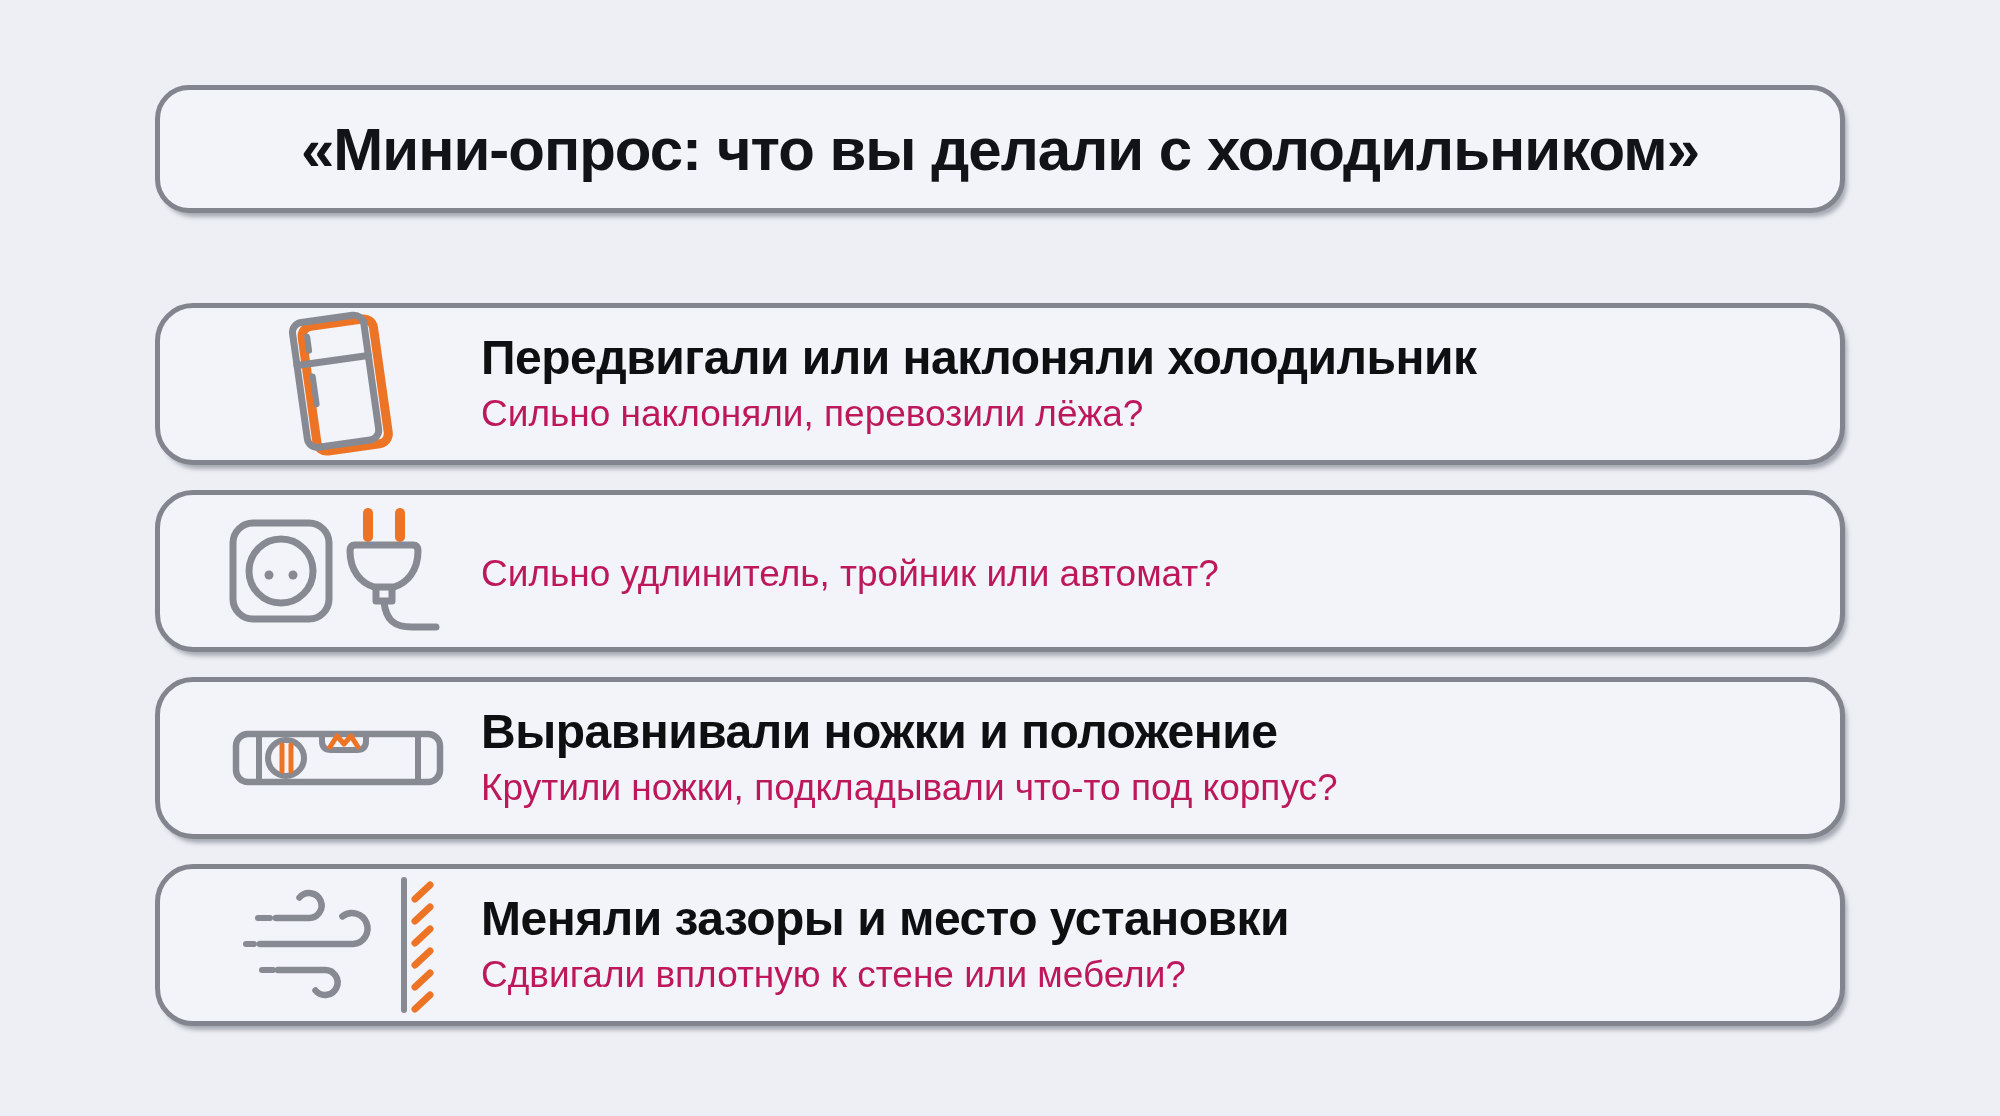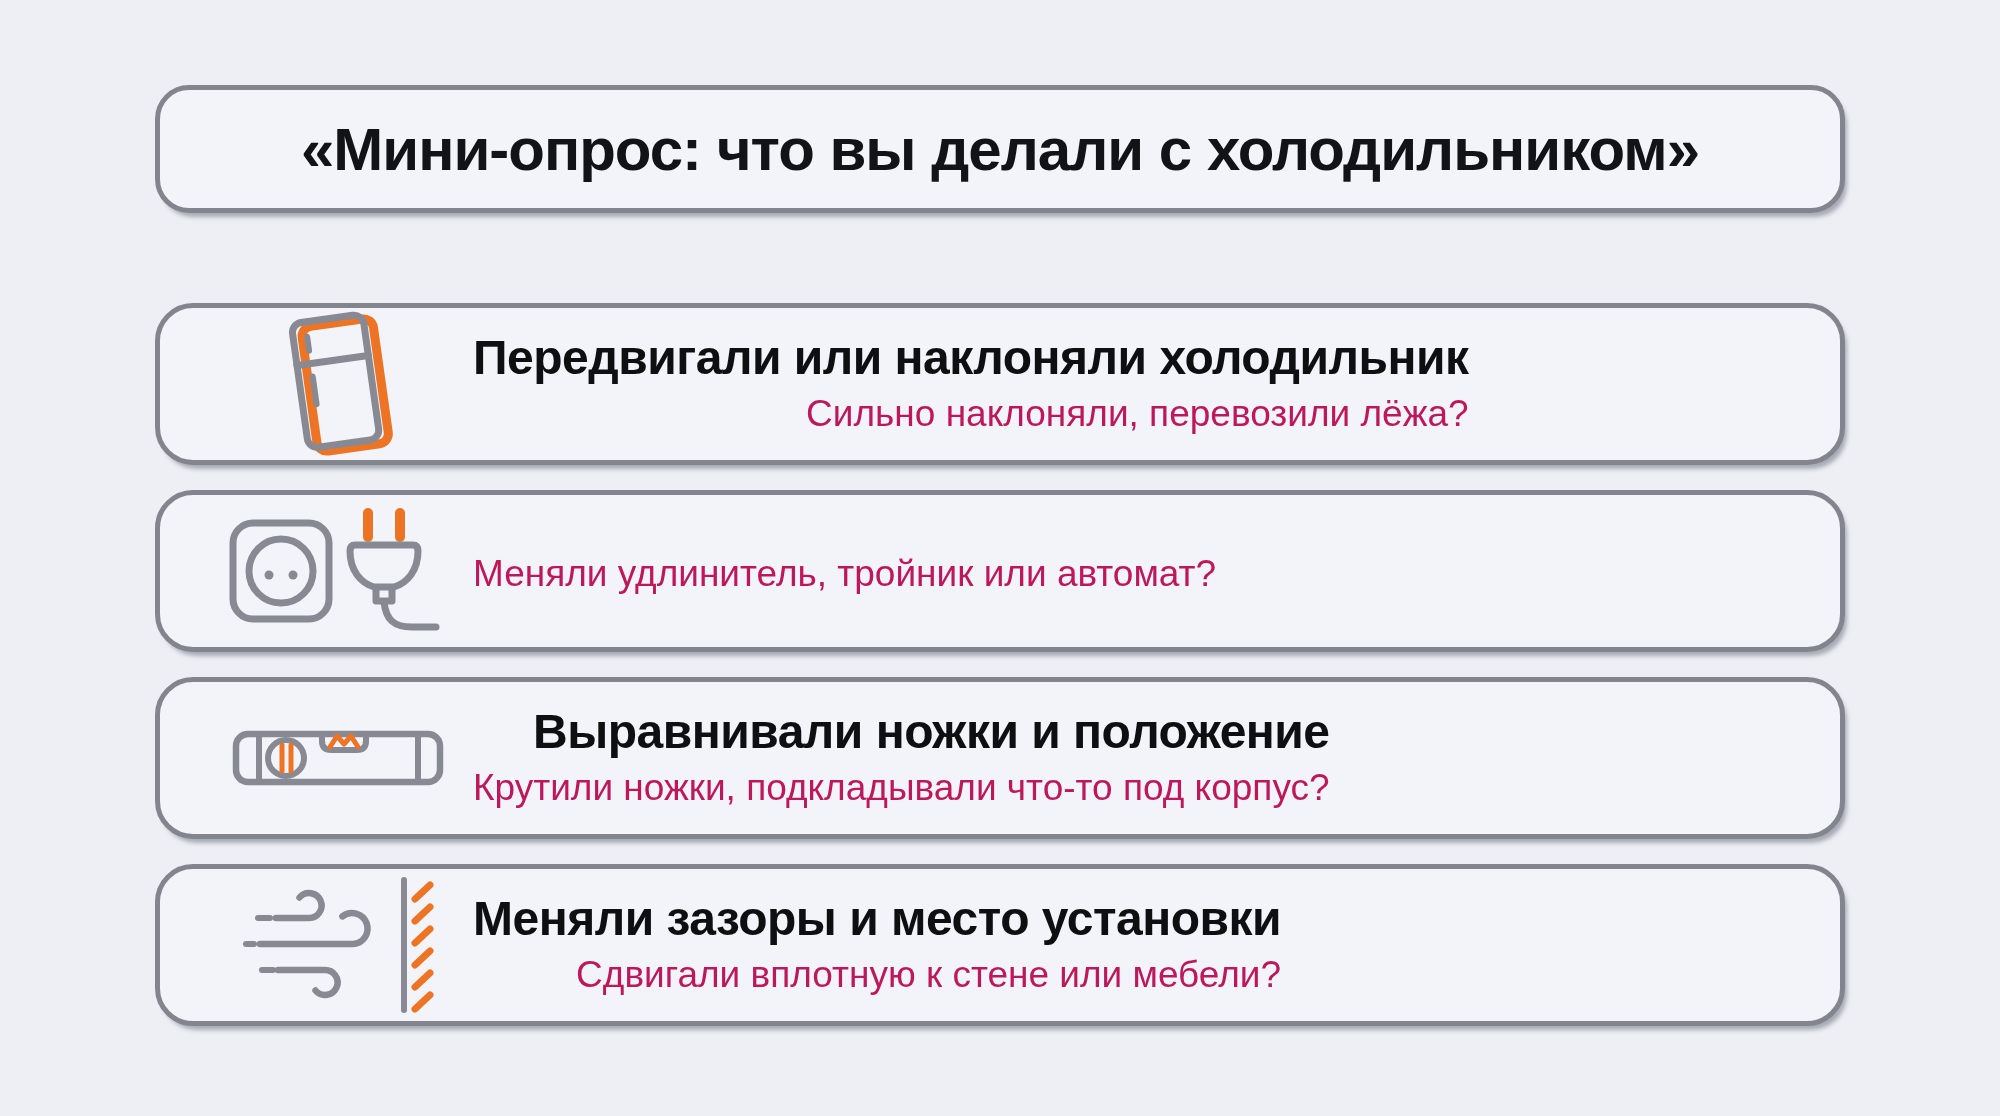--- a/index.html
+++ b/index.html
@@ -2,21 +2,20 @@
 <html><head>
 <meta charset="utf-8">
 <style>
   html,body{margin:0;padding:0;}
   .page{
     position:relative;
     width:2000px;height:1116px;
     background:#edeff4;
     font-family:"Liberation Sans", sans-serif;
     overflow:hidden;
-    text-align:right;
   }
   .panel{
     position:absolute;
     left:155px;width:1690px;
     box-sizing:border-box;
     background:#f2f4f9;
     border:5px solid #82858e;
     border-radius:38px;
     box-shadow:4px 6px 4px -2px rgba(110,115,128,0.55);
   }
@@ -33,21 +32,21 @@
   .card{
     height:162px;
     display:flex;align-items:center;
     padding:0 40px 0 70px;
   }
   .card1{top:303px}.card2{top:490px}.card3{top:677px}.card4{top:864px}
   .icon-box{
     width:215px;flex:none;
     display:flex;align-items:center;justify-content:center;
   }
-  .text-box{margin-left:28px;min-width:0;}
+  .text-box{margin-left:36px;min-width:0;}
   .card-title{
     margin:0;font-size:48px;font-weight:bold;
     color:#0e0f11;letter-spacing:-0.5px;line-height:1.12;
     white-space:nowrap;
   }
   .card-sub{
     margin:7px 0 0 0;font-size:37px;font-weight:400;
     color:#be185d;line-height:1.2;white-space:nowrap;
   }
   svg{display:block;}
@@ -93,21 +92,21 @@
           <circle cx="68" cy="70" r="4.5" fill="#878a93"></circle>
           <path class="ostroke" d="M143 8 v 24" stroke-width="10"></path>
           <path class="ostroke" d="M175 8 v 24" stroke-width="10"></path>
           <path class="gstroke" d="M130 40 h 58 q 5 0 5 6 c 0 20 -11 32 -24 36 h -20 c -13 -4 -24 -16 -24 -36 q 0 -6 5 -6 z" stroke-width="7"></path>
           <path class="gstroke" d="M151 84 v 12 h 16 v -12" stroke-width="7"></path>
           <path class="gstroke" d="M159 97 c 2 18 10 25 28 25 h 24" stroke-width="7"></path>
         </svg>
       </span>
     </div>
     <div class="text-box">
-      <p class="card-sub">Меняли удлинитель, тройник или автомат?</p>
+      <p class="card-sub">Сильно удлинитель, тройник или автомат?</p>
     </div>
   </div>
 
   <div class="panel card card3">
     <div class="icon-box">
       <span>
         <svg width="212" height="64" viewBox="0 0 212 64">
           <rect class="gstroke" x="4" y="8" width="204" height="48" rx="12" stroke-width="6.5"></rect>
           <line class="gstroke" x1="27" y1="9" x2="27" y2="55" stroke-width="6"></line>
           <line class="gstroke" x1="186" y1="9" x2="186" y2="55" stroke-width="6"></line>

